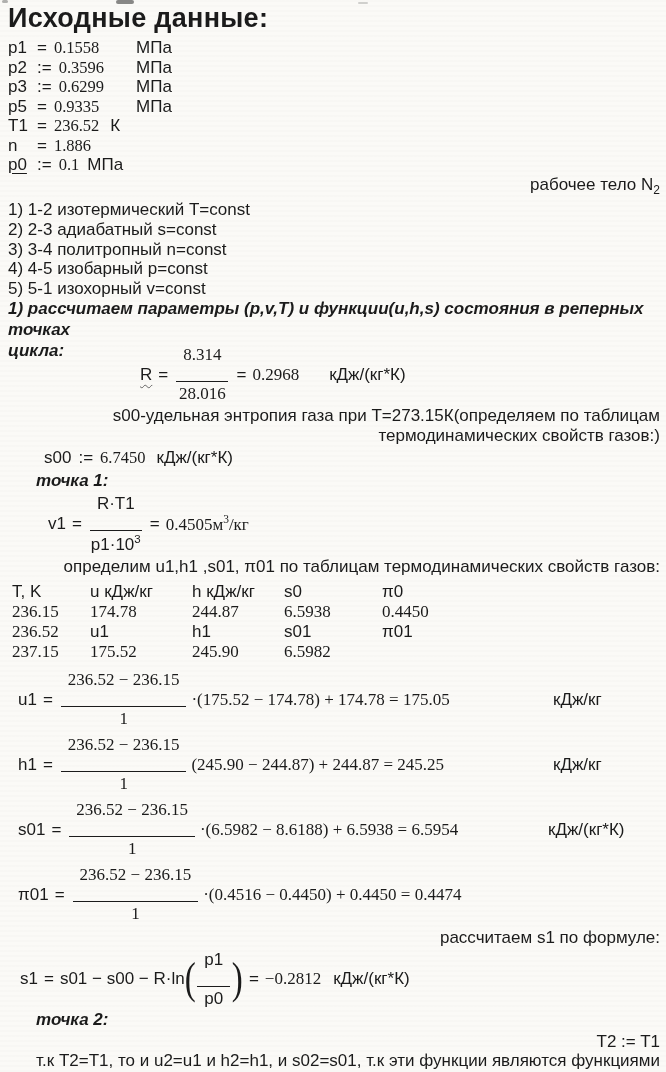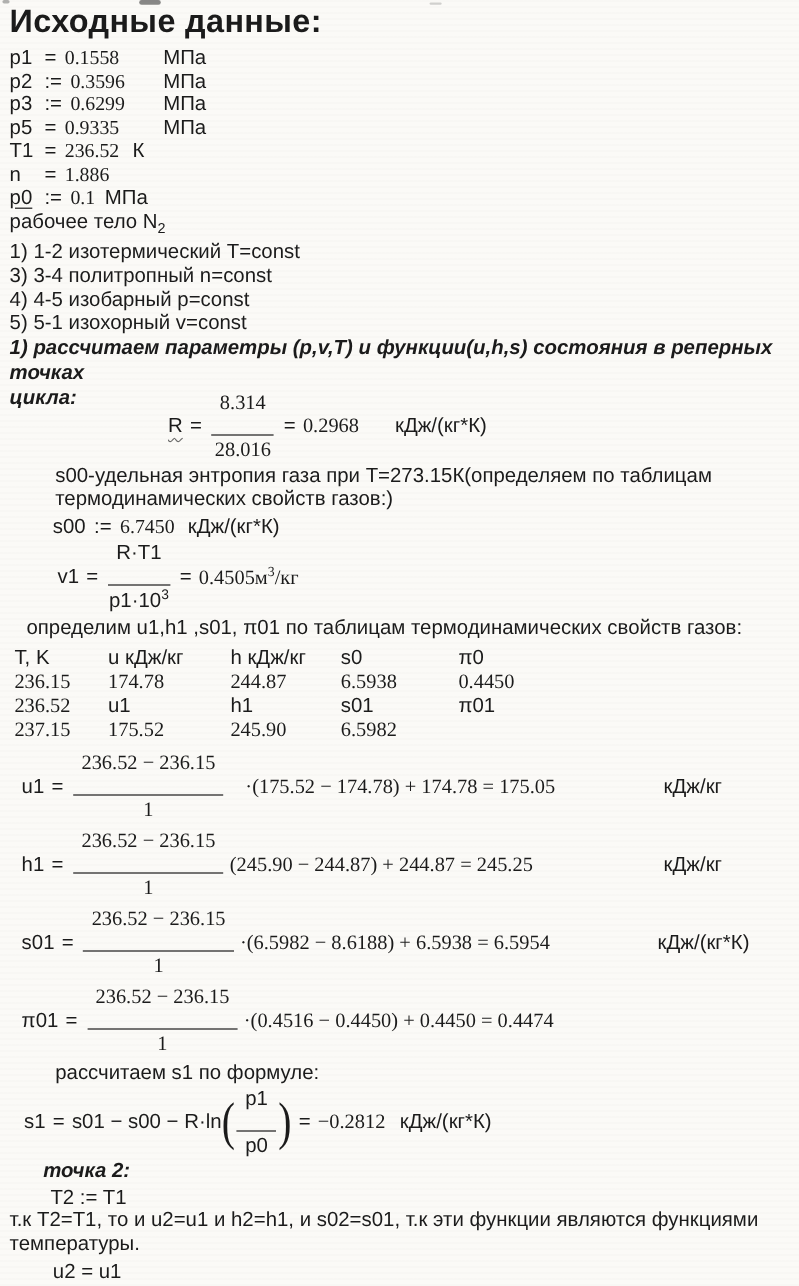--- a/index.html
+++ b/index.html
@@ -11,21 +11,21 @@
     font-family:"Liberation Sans","DejaVu Sans",sans-serif;
     color:#1b1b1b;
     -webkit-font-smoothing:antialiased;
   }
   .page { position:relative; width:666px; height:1072px; padding:3px 6px 0 8px; }
 
   .serif { font-family:Liberation Serif, serif; }
 
   .title { font-size:27px; font-weight:700; letter-spacing:0.3px; margin-bottom:4px; }
 
-  .line  { font-size:17px; line-height:19.5px; }
+  .line  { font-size:17px; line-height:19.5px;text-align:right; }
 
   
   .grow { position:relative; display:flex; align-items:baseline; font-size:17px; line-height:19.5px; }
   .gname { min-width:22px; }
   .grel  { margin:0 7px; }
   .gval  { font-size:16.5px; }
   .unit-abs { position:absolute; left:128px; top:0; }
   .unit-in  { margin-left:11px; }
   .u-underline { text-decoration:underline; text-underline-offset:3px; }
 
@@ -105,20 +105,21 @@
       <span class="grel">:=</span>
       <span class="gval serif">0.1</span>
       <span class="unit-in" style="margin-left:8px">МПа</span>
     </div>
   </div>
 
   <div class="line"><span>рабочее тело N</span><sub>2</sub></div>
 
   <div>
     <div class="proc">1) 1-2 изотермический T=const</div>
+    <div class="proc">2) 2-3 адиабатный s=const</div>
     <div class="proc">3) 3-4 политропный n=const</div>
     <div class="proc">4) 4-5  изобарный p=const</div>
     <div class="proc">5) 5-1 изохорный v=const</div>
   </div>
 
   <div class="bi">1) рассчитаем параметры (p,v,T) и функции(u,h,s) состояния в реперных точках</div>
   <div class="bi">цикла:</div>
 
   <div class="formula" style="margin:-16px 0 2px 132px">
     <span class="wavy">R</span>
@@ -135,20 +136,21 @@
   <div class="line" style="margin-left:38px">s00-удельная энтропия газа при Т=273.15К(определяем по таблицам</div>
   <div class="line" style="margin-left:38px;margin-bottom:3px">термодинамических свойств газов:)</div>
 
   <div class="grow" style="margin-left:36px;margin-bottom:2px">
     <span class="gname">s00</span>
     <span class="grel">:=</span>
     <span class="gval serif">6.7450</span>
     <span class="unit-in">кДж/(кг*К)</span>
   </div>
 
+  <div class="bi" style="margin-left:28px">точка 1:</div>
 
   <div class="formula" style="margin:3px 0 1px 40px">
     <span>v1</span>
     <span class="op">=</span>
     <span class="frac">
       <span class="fnum">R·T1</span>
       <span class="fden"><span>p1·10</span><sup>3</sup></span>
     </span>
     <span class="op">=</span>
     <span class="serif"><span>0.4505м</span><sup>3</sup><span>/кг</span></span>
@@ -186,21 +188,21 @@
     </div>
   </div>
 
   <div class="formula" style="margin:8px 0 6px 10px">
     <span>u1</span>
     <span class="op">=</span>
     <span class="frac serif">
       <span class="fnum">236.52 − 236.15</span>
       <span class="fden">1</span>
     </span>
-    <span class="serif" style="margin-left:16px">·(175.52 − 174.78) + 174.78 = 175.05</span>
+    <span class="serif" style="margin-left:3px">·(175.52 − 174.78) + 174.78 = 175.05</span>
     <span class="uabs" style="left:535px">кДж/кг</span>
   </div>
 
   <div class="formula" style="margin:6px 0 6px 10px">
     <span>h1</span>
     <span class="op">=</span>
     <span class="frac serif">
       <span class="fnum">236.52 − 236.15</span>
       <span class="fden">1</span>
     </span>

